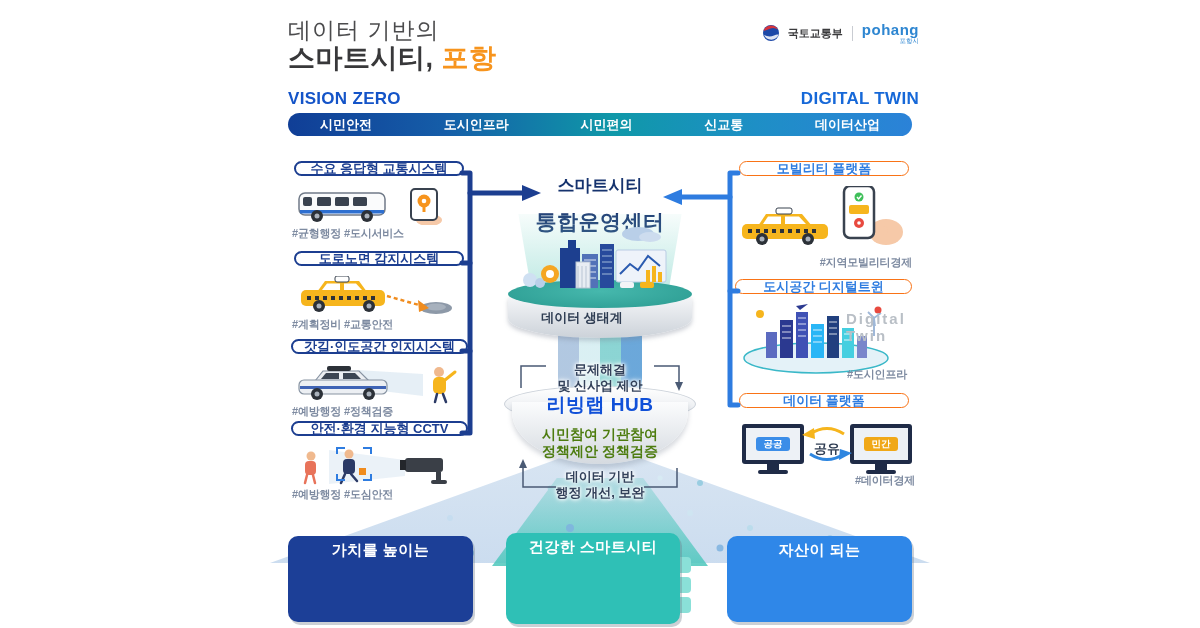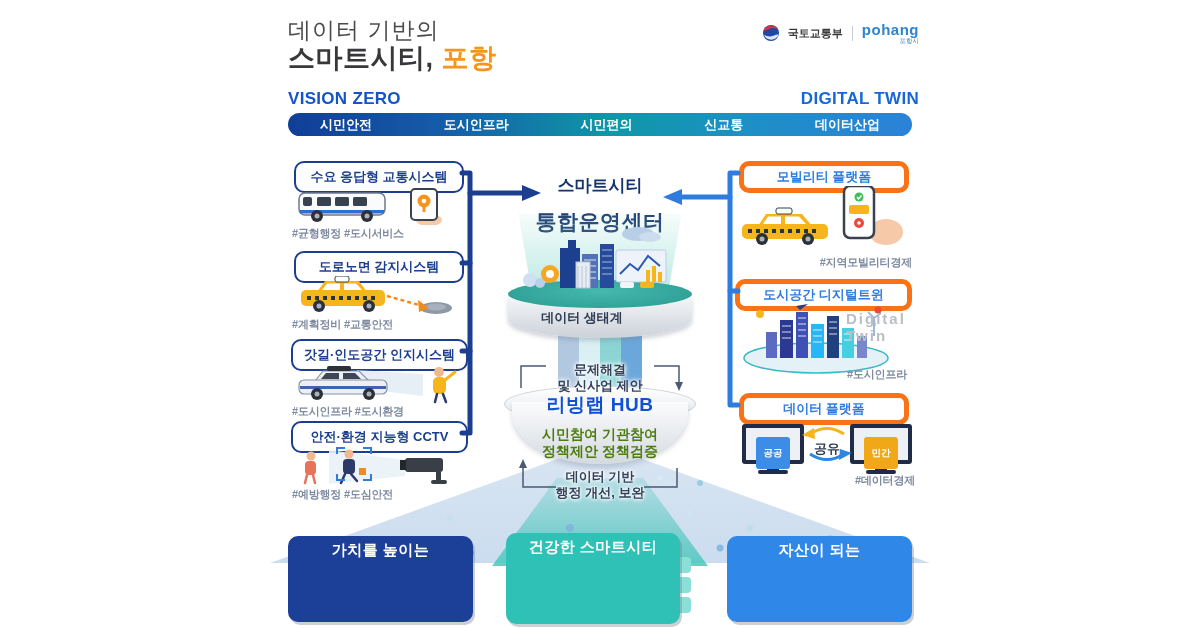--- a/index.html
+++ b/index.html
@@ -20,24 +20,24 @@
   .pohang-sub{font-size:6.5px;color:#2e86d1;text-align:right;line-height:1;margin-top:1px;}
   .vision{font-size:17px;font-weight:800;color:#1454c8;letter-spacing:0.3px;}
   
   .gbar{
     left:288px;top:113px;width:624px;height:23px;border-radius:12px;
     background:linear-gradient(90deg,#103e96 0%,#155da8 25%,#0f98a8 52%,#1e8fc6 75%,#2b82d8 100%);
     display:flex;align-items:center;justify-content:space-between;padding:0 32px;box-sizing:border-box;
   }
   .gbar span{color:#fff;font-size:13px;font-weight:700;}
   
-  .sbox{height:32px;background:#fff;border-radius:10px;display:flex;align-items:center;justify-content:center;
+  .sbox{height:15px;background:#fff;border-radius:10px;display:flex;align-items:center;justify-content:center;
         font-size:13px;font-weight:800;box-sizing:border-box;}
   .sbox.navy{border:2px solid #1c3e90;color:#1c3e90;}
-  .sbox.blue{border:5px solid #f97316;color:#2e7ce0;}
+  .sbox.blue{border:1px solid #f97316;color:#2e7ce0;}
   .hashtag{font-size:11px;font-weight:700;color:#7e8ba1;letter-spacing:-0.2px;}
   
   .hub-t1{font-size:17px;color:#16336e;font-weight:600;text-align:center;}
   .hub-t2{font-size:21px;color:#16336e;font-weight:800;text-align:center;letter-spacing:0.5px;}
   .halo{text-shadow:0 0 3px #fff,0 0 4px #fff,0 0 6px #fff;}
   .cyl-top{left:508px;top:280px;width:184px;height:28px;border-radius:50%;
     background:radial-gradient(ellipse at 50% 40%,#46b8ad,#2a9a90);z-index:3;}
   .cyl-body{left:508px;top:294px;width:184px;height:44px;z-index:2;
     background:linear-gradient(#f7f8fa,#ccd2d9);border-radius:6px 6px 92px 92px/6px 6px 20px 20px;
     box-shadow:0 3px 4px rgba(120,130,145,0.35);}
@@ -57,21 +57,21 @@
   .bowl-sub{left:500px;width:200px;text-align:center;font-size:14px;font-weight:700;color:#4d7c0f;z-index:5;}
   .fan-blue{left:270px;top:458px;width:660px;height:105px;z-index:0;
     background:linear-gradient(to bottom,rgba(167,196,226,0.45),rgba(186,209,234,0.75));
     clip-path:polygon(44% 0,56% 0,100% 100%,0 100%);}
   .fan-teal{left:492px;top:478px;width:216px;height:88px;z-index:0;
     background:linear-gradient(to bottom,rgba(86,200,190,0.25),rgba(74,198,187,0.85));
     clip-path:polygon(30% 0,70% 0,100% 100%,0 100%);}
   
   .watermark{font-size:15px;font-weight:700;color:#b9bfc6;letter-spacing:2px;line-height:1.15;width:70px;}
   
-  .mon-label{width:34px;height:32px;border-radius:3px;color:#fff;font-size:9.5px;font-weight:700;
+  .mon-label{width:34px;height:14px;border-radius:3px;color:#fff;font-size:9.5px;font-weight:700;
     display:flex;align-items:center;justify-content:center;z-index:4;}
   .share-label{font-size:13px;font-weight:800;color:#2e3c52;z-index:4;}
   
   .bbox{border-radius:10px;z-index:3;box-shadow:2px 3px 0 rgba(110,120,135,0.35);}
   .bbox-header{width:100%;text-align:center;color:#fff;font-size:15px;font-weight:800;letter-spacing:0.5px;}
   .pill{position:absolute;border-radius:4px;display:flex;align-items:center;justify-content:center;
     font-size:11px;font-weight:700;color:#16305f;}
   .pill.gray{background:#e9ecf2;}
   .pill.tealp{background:#8ae0d8;}
   .pill.bluep{background:#d9e9fc;}
@@ -197,21 +197,21 @@
     <rect x="7" y="22" width="86" height="3" fill="#3f63b5"></rect>
     <circle cx="24" cy="30" r="6" fill="#2c3138"></circle>
       <circle cx="24" cy="30" r="2.5" fill="#aab2bc"></circle>
     <circle cx="76" cy="30" r="6" fill="#2c3138"></circle>
       <circle cx="76" cy="30" r="2.5" fill="#aab2bc"></circle>
     <circle cx="146" cy="8" r="5" fill="#f0b98e"></circle>
     <rect x="140" y="13" width="13" height="17" rx="5" fill="#f6b51d"></rect>
     <path d="M152 16 L162 8" stroke="#f6b51d" stroke-width="3" stroke-linecap="round"></path>
     <path d="M144 30 L142 38 M150 30 L153 38" stroke="#2b3a66" stroke-width="2.5" stroke-linecap="round"></path>
   </svg>
-  <div class="abs hashtag" style="left:292px;top:404px;">#도시인프라 #도시환경</div>
+  <div class="abs hashtag" style="left:292px;top:404px;">#예방행정 #정책검증</div>
 
   <div class="abs sbox navy" style="left:291px;top:421px;width:177px;">안전·환경 지능형 CCTV</div>
   <svg class="abs" style="left:293px;top:446px;" width="170" height="40" viewBox="0 0 170 40">
     <polygon points="112,14 112,30 36,38 36,4" fill="#e9f1f7" opacity="0.9"></polygon>
     <circle cx="18" cy="10" r="4.5" fill="#f0b98e"></circle>
     <rect x="12" y="15" width="11" height="14" rx="4" fill="#e8735a"></rect>
     <path d="M14 29 L12 37 M20 29 L22 37" stroke="#e8735a" stroke-width="2.5" stroke-linecap="round"></path>
     <circle cx="56" cy="8" r="4.5" fill="#f0b98e"></circle>
     <rect x="50" y="13" width="12" height="15" rx="4" fill="#2b3a66"></rect>
     <path d="M52 28 L48 37 M58 28 L64 35" stroke="#2b3a66" stroke-width="2.5" stroke-linecap="round"></path>

